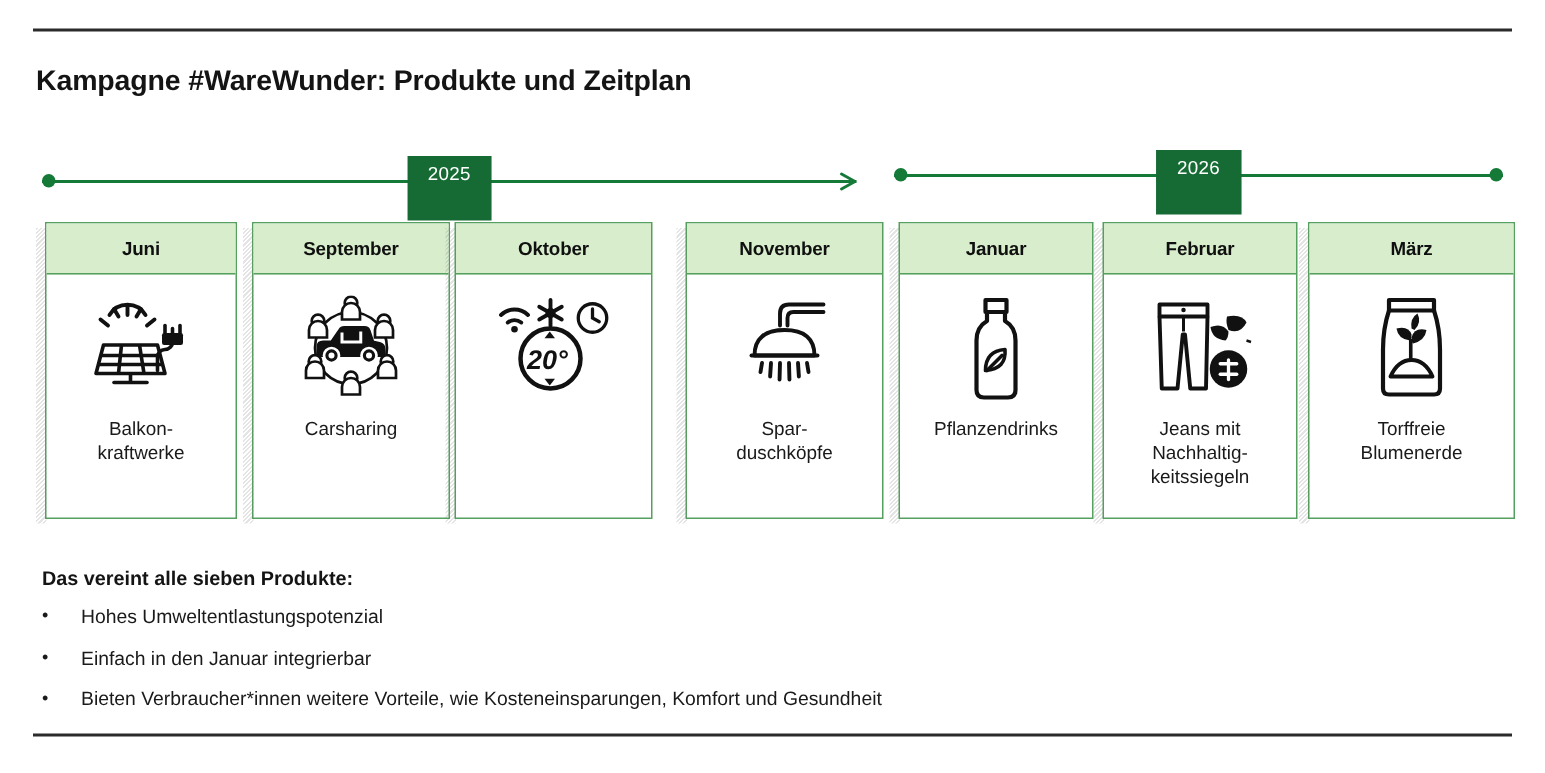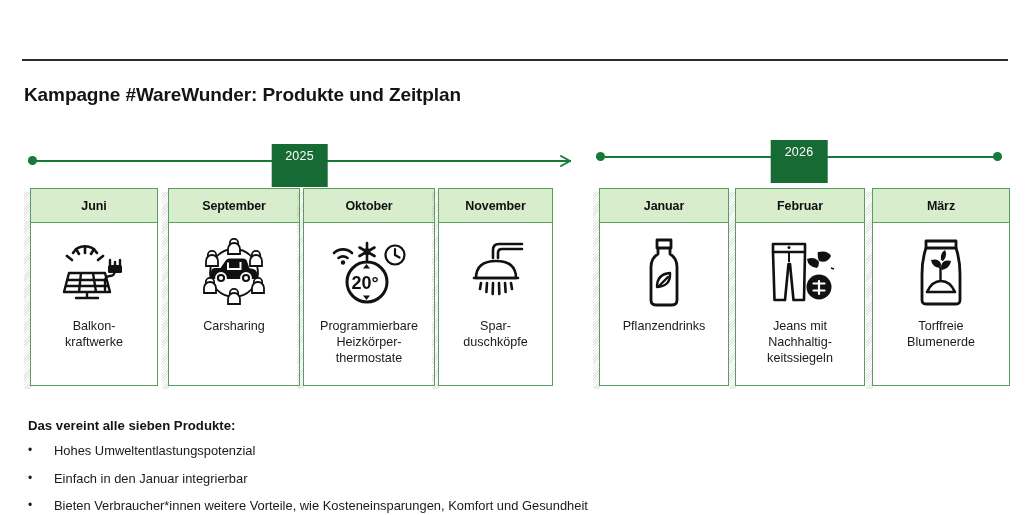--- a/index.html
+++ b/index.html
@@ -1,21 +1,21 @@
 <!DOCTYPE html>
 <html><head>
 <meta charset="utf-8">
 <style>
   html,body{margin:0;padding:0;}
   body{
     width:1030px;height:515px;background:#ffffff;
     font-family:"Liberation Sans", sans-serif;
     color:#1a1a1a;position:relative;overflow:hidden;
   }
-  .page{position:absolute;inset:0;margin-top:40px;}
+  .page{position:absolute;inset:0;}
 
   
   .rule{position:absolute;left:22px;width:986px;height:0;
         border-top:2.2px solid #2b2b2b;}
   .rule.top{top:19px;}
   .rule.bottom{top:489px;}
 
   
   .title{position:absolute;left:24px;top:44px;
          font-size:19px;font-weight:bold;letter-spacing:-0.1px;
@@ -41,21 +41,21 @@
         box-sizing:border-box;display:flex;flex-direction:column;}
   .card::before{content:"";position:absolute;left:-7px;top:3px;bottom:-4px;width:7px;
         background:repeating-linear-gradient(135deg,
               rgba(120,120,120,0.20) 0 1px, rgba(255,255,255,0) 1px 2px);}
   .card-head{height:33px;flex:0 0 33px;background:#d8edcc;
         border-bottom:1.3px solid #55a05e;
         display:flex;align-items:center;justify-content:center;}
   .card-head span{font-size:12.5px;font-weight:bold;color:#101010;letter-spacing:-0.1px;}
   .card-body{flex:1;display:flex;flex-direction:column;align-items:center;
         padding-top:14px;}
-  .card-icon{height:72px;display:flex;align-items:center;justify-content:center;}
+  .card-icon{height:72px;display:flex;align-items:flex-start;justify-content:center;font-style:italic;}
   .card-icon svg{display:block;}
   .card-label{margin-top:9px;font-size:12.6px;line-height:1.28;
         text-align:center;color:#1a1a1a;padding:0 4px;}
 
   
   .foot-title{position:absolute;left:28px;top:378px;
         font-size:13.2px;font-weight:bold;color:#141414;}
   .bullets{position:absolute;left:28px;top:403px;width:900px;}
   .bullet{display:flex;align-items:flex-start;margin-bottom:11.5px;}
   .bullet .dot{width:26px;flex:0 0 26px;font-size:12px;line-height:1.25;color:#1a1a1a;text-align:left;}
@@ -193,25 +193,24 @@
 
           <circle cx="65" cy="15" r="9.5" fill="none" stroke="#111" stroke-width="2.2"></circle>
           <path d="M65 9 L65 15 L69.5 17.5" fill="none" stroke="#111" stroke-width="2.2" stroke-linecap="round"></path>
 
           <circle cx="37" cy="42" r="20" fill="none" stroke="#111" stroke-width="3"></circle>
           <path d="M33 28.5 L40 28.5 L36.5 24 Z" fill="#111"></path>
           <path d="M33 55.5 L40 55.5 L36.5 60 Z" fill="#111"></path>
           <text x="35" y="49" font-family="'Liberation Sans',sans-serif" font-size="18" font-weight="bold" text-anchor="middle" fill="#111">20°</text>
         </svg>
       </div>
-      <div class="card-label">Programmierbare<br>Heizkörper-<br>thermostate</div>
-    </div>
-  </div>
-
-  <div class="card" style="left:438px;width:115px;">
+    </div>
+  </div>
+
+  <div class="card" style="left:457px;width:132px;">
     <div class="card-head">
       <span>November</span>
     </div>
     <div class="card-body">
       <div class="card-icon">
         <svg width="70" height="70" viewBox="0 0 70 70">
           <g fill="none" stroke="#111" stroke-width="2.6" stroke-linecap="round" stroke-linejoin="round">
             <path d="M61 6 L38 6 q-6 0 -6 6 L32 20"></path>
             <path d="M61 11 L41 11 q-4 0 -4 4 L37 20"></path>
           </g>

